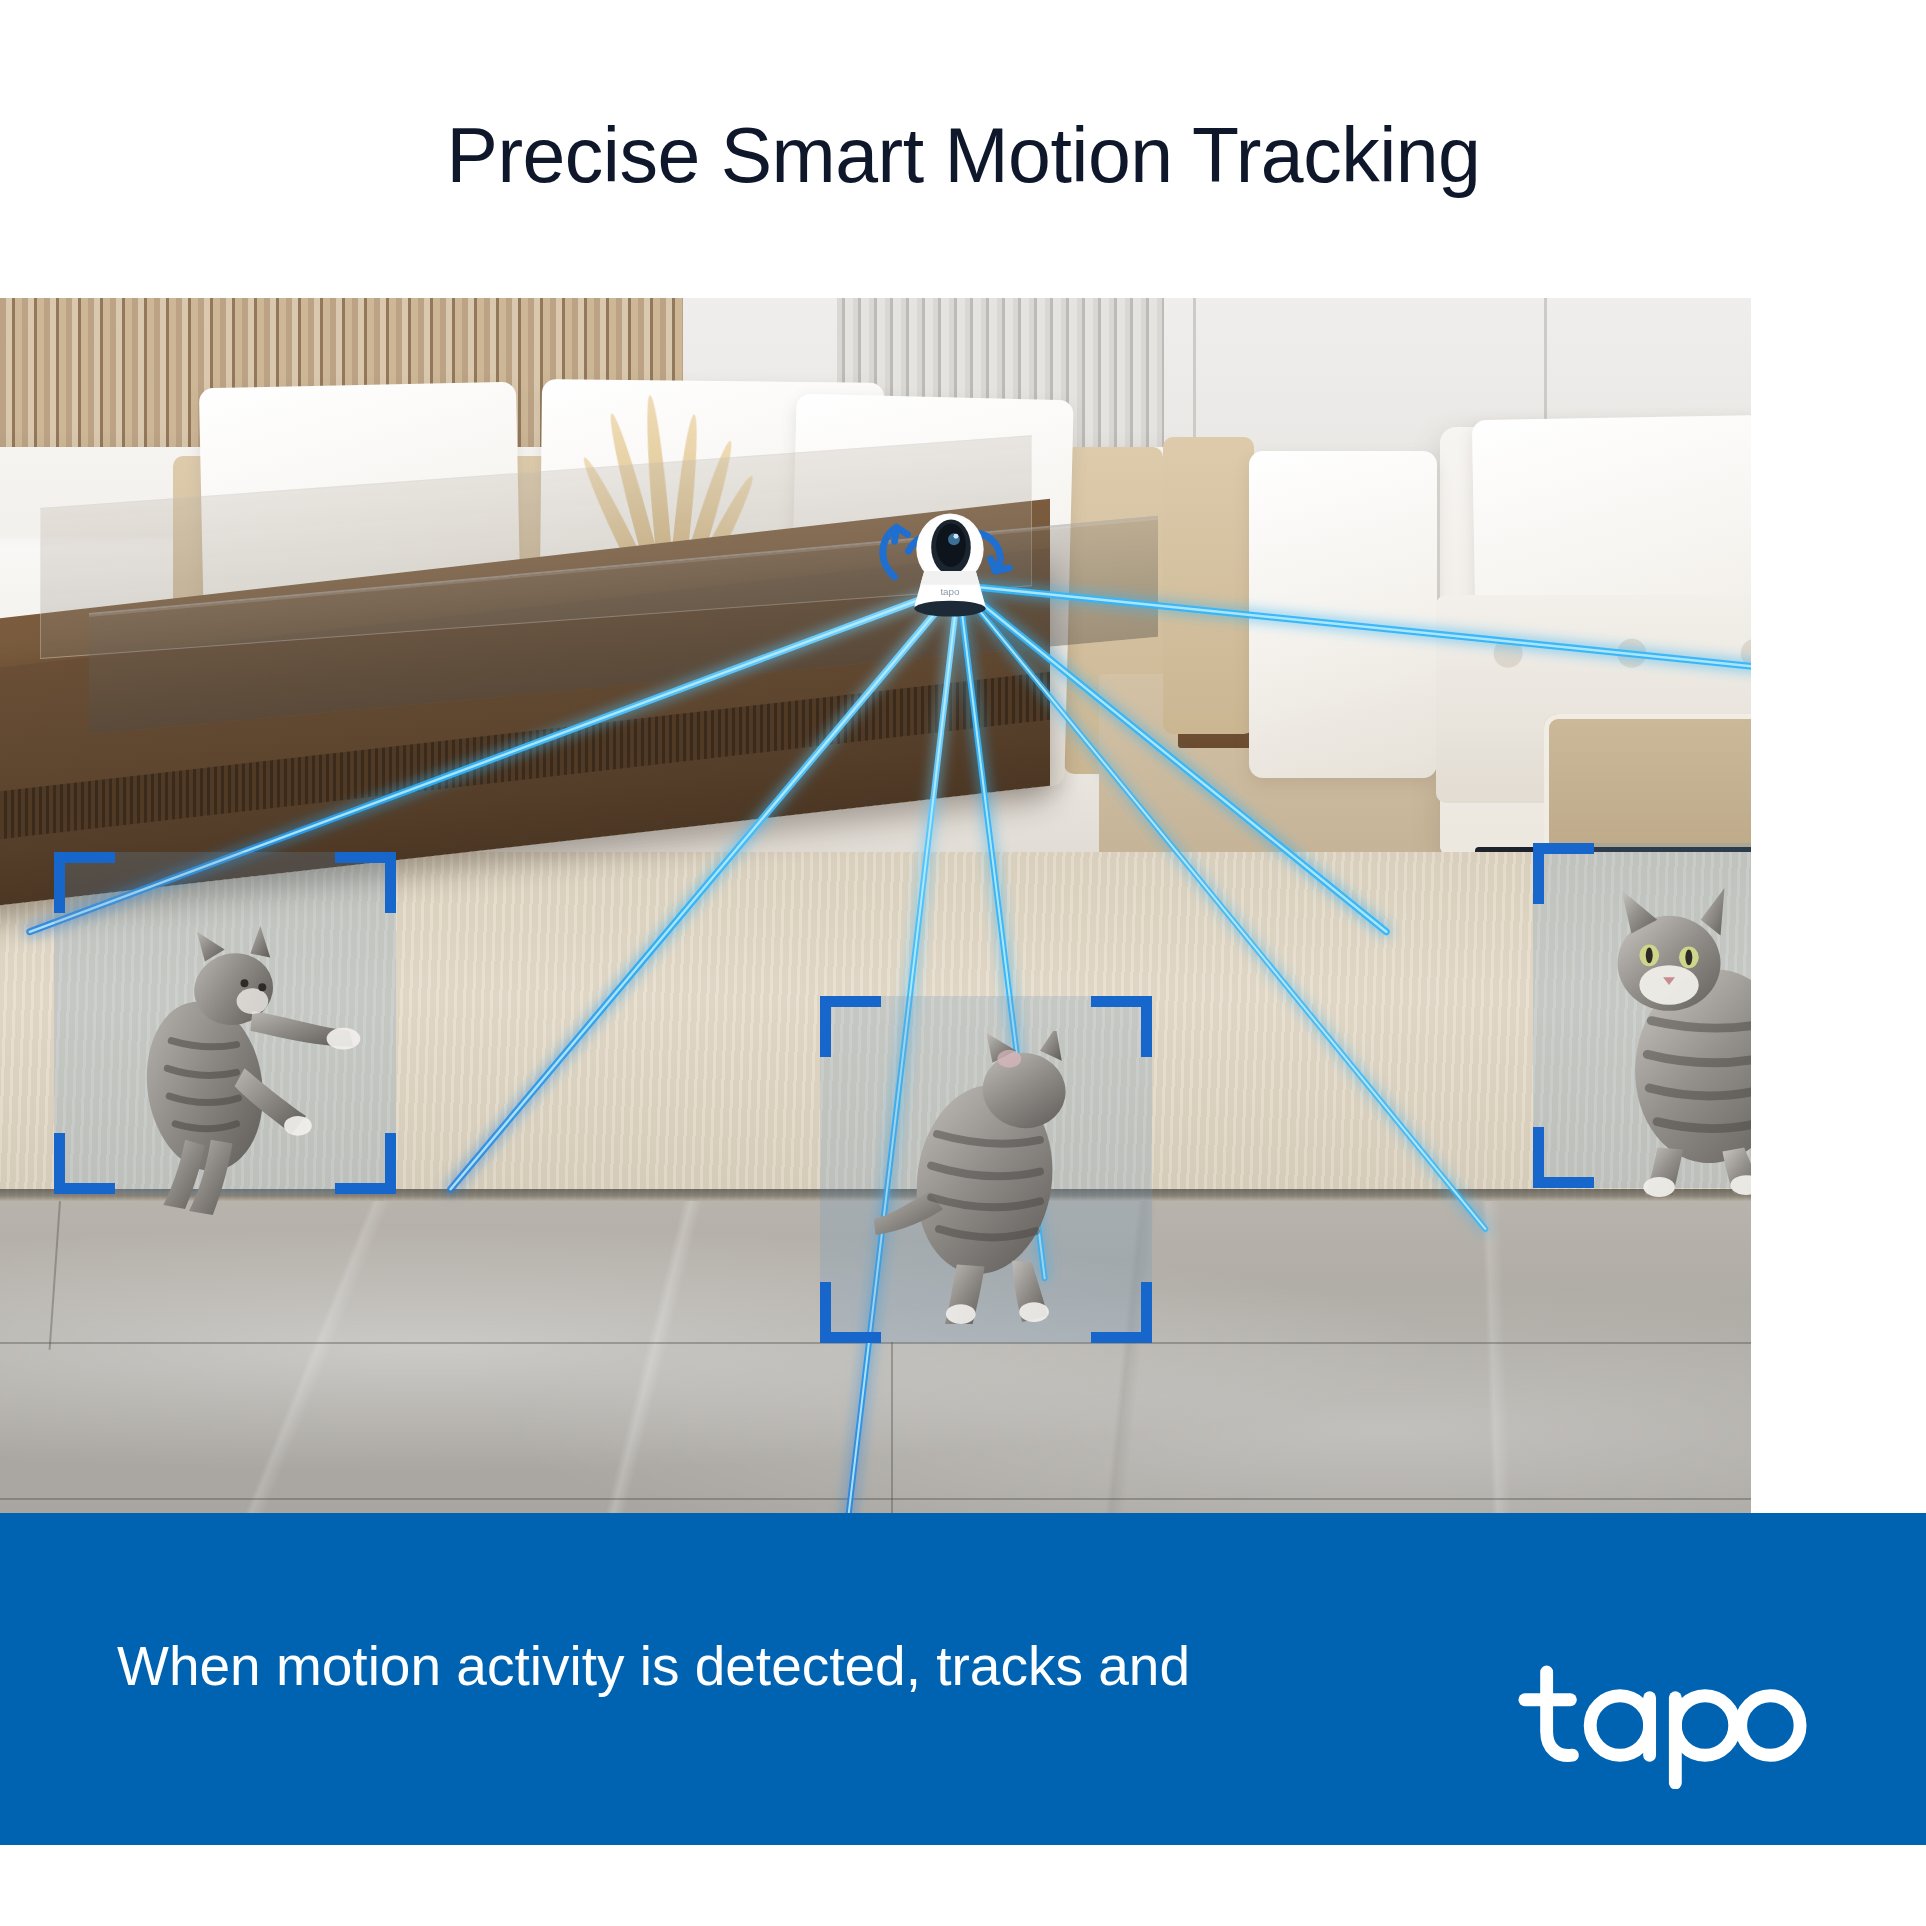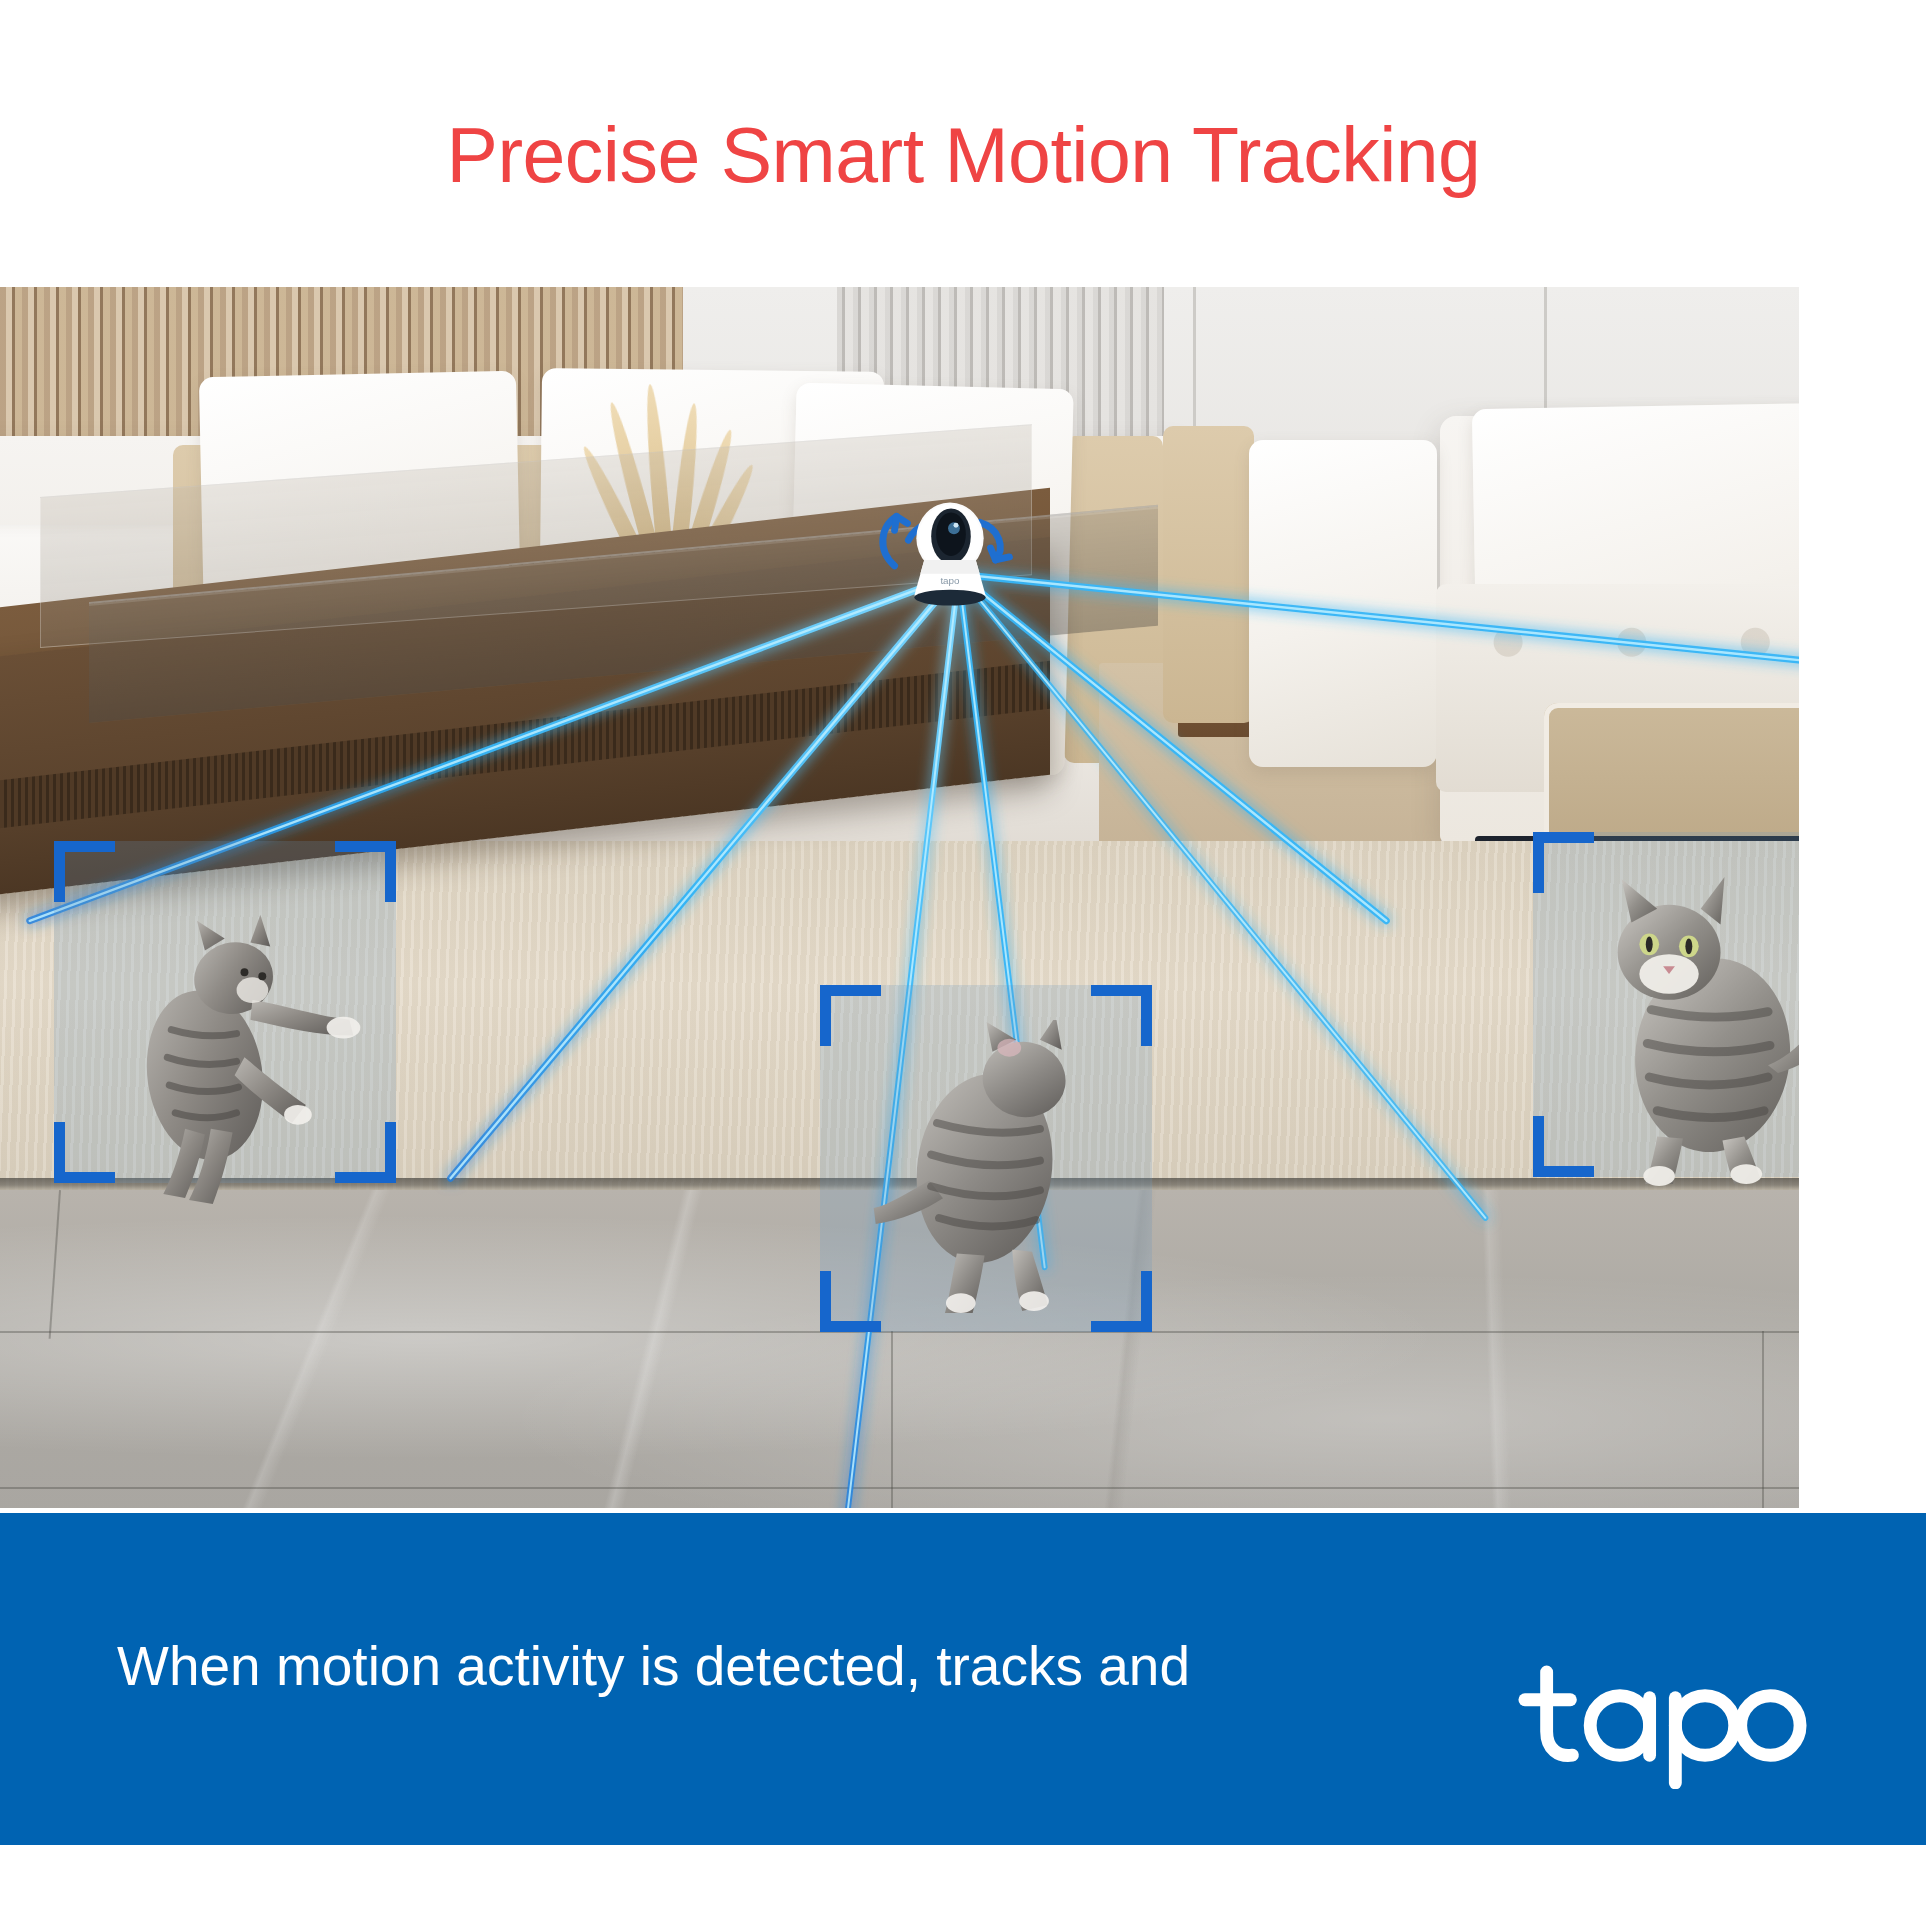--- a/index.html
+++ b/index.html
@@ -11,30 +11,30 @@
   }
   .page{position:relative;width:1927px;height:1927px;overflow:hidden;background:#fff;}
 
   
   .header{
     position:absolute;left:0;top:0;width:1927px;height:292px;
     background:#ffffff;
     display:flex;align-items:center;justify-content:center;
   }
   .header-title{
-    font-size:77px;font-weight:400;color:#ef4444;
+    font-size:77px;font-weight:400;color:#0f172a;
     letter-spacing:-0.5px;line-height:1;
     white-space:nowrap;
     margin-top:18px;
   }
 
   
   .stage{
-    position:absolute;left:0;top:287px;width:1751px;height:1221px;
-    overflow:hidden;background:#cfcac4;padding-left:48px;
+    position:absolute;left:0;top:298px;width:1751px;height:1221px;
+    overflow:hidden;background:#cfcac4;
   }
 
   
   .wall{
     position:absolute;left:0;top:0;width:1927px;height:416px;
     background:linear-gradient(180deg,#efeeec 0%,#e7e5e2 60%,#dedbd6 100%);
   }
   
   .slats-left{
     position:absolute;left:0;top:0;width:683px;height:248px;

